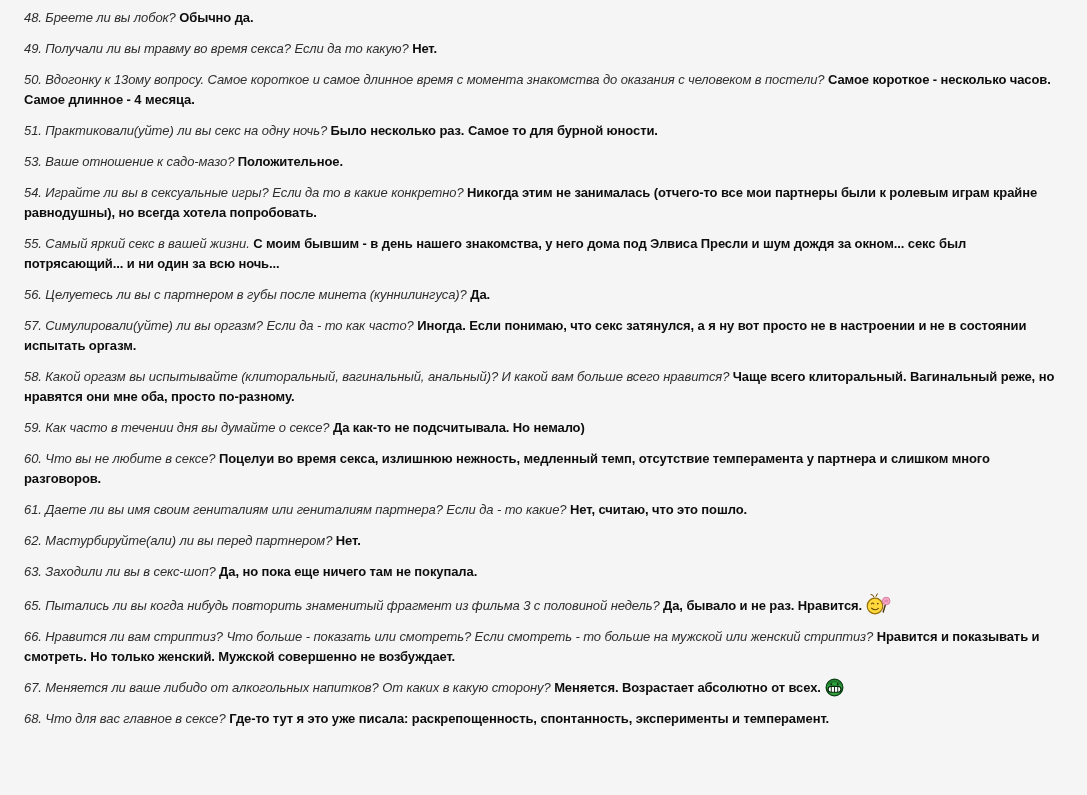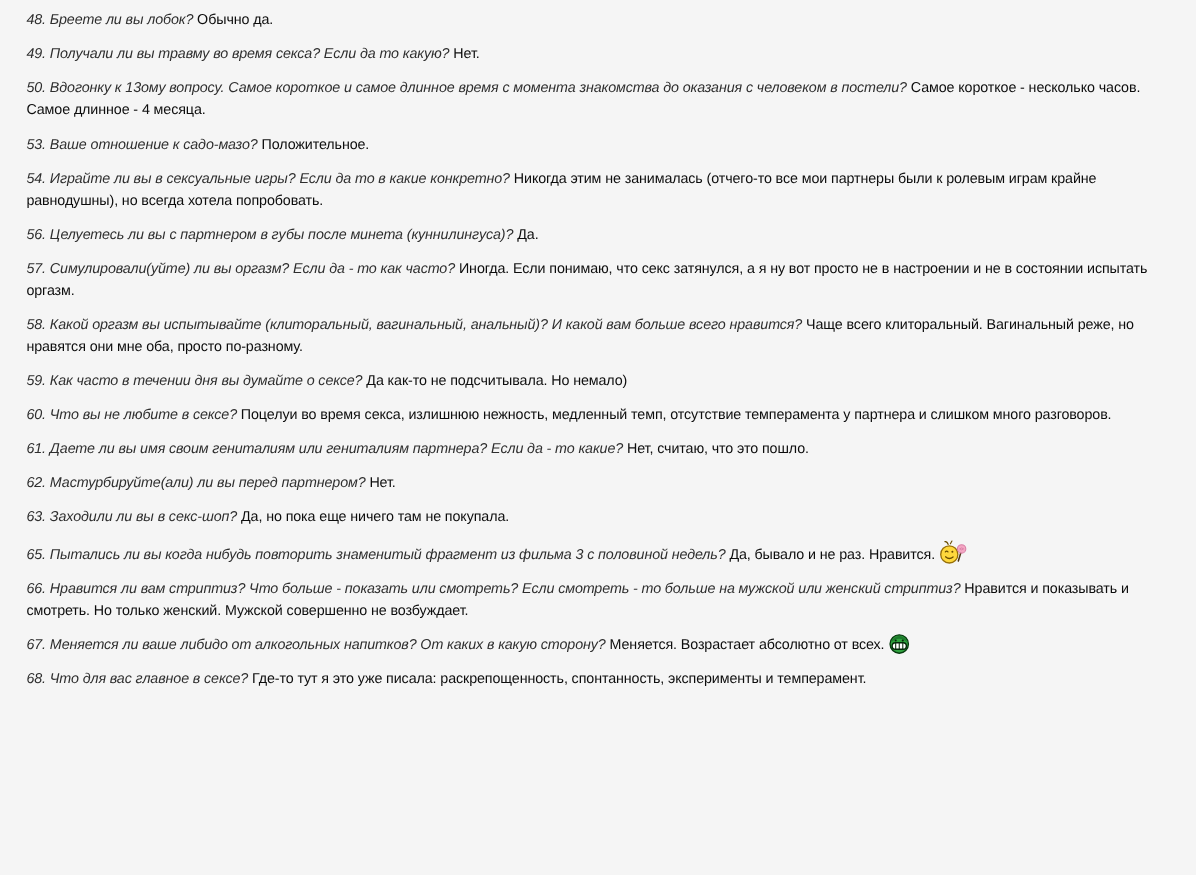--- a/index.html
+++ b/index.html
@@ -21,45 +21,47 @@
     margin: 0 0 11px 0;
     line-height: 20px;
   }
   .q-num, .q-text {
     color: #2e2e2e;
     font-weight: normal;
     font-style: italic;
   }
   .a-text {
     color: #0d0d0d;
-    font-weight: normal;
+    font-weight: bold;
   }
   .emoji {
     display: inline-block;
     vertical-align: -5px;
     margin-left: 4px;
   }
   .emoji svg { display: block; }
 </style>
 </head>
 <body>
 
 <main id="qa-list">
   <p class="qa"><span class="q-num">48.</span> <span class="q-text">Бреете ли вы лобок?</span> <span class="a-text">Обычно да.</span></p>
 
   <p class="qa"><span class="q-num">49.</span> <span class="q-text">Получали ли вы травму во время секса? Если да то какую?</span> <span class="a-text">Нет.</span></p>
 
   <p class="qa"><span class="q-num">50.</span> <span class="q-text">Вдогонку к 13ому вопросу. Самое короткое и самое длинное время с момента знакомства до оказания с человеком в постели?</span> <span class="a-text">Самое короткое - несколько часов. Самое длинное - 4 месяца.</span></p>
 
+  <p class="qa"><span class="q-num">51.</span> <span class="q-text">Практиковали(уйте) ли вы секс на одну ночь?</span> <span class="a-text">Было несколько раз. Самое то для бурной юности.</span></p>
 
 
   <p class="qa"><span class="q-num">53.</span> <span class="q-text">Ваше отношение к садо-мазо?</span> <span class="a-text">Положительное.</span></p>
 
   <p class="qa"><span class="q-num">54.</span> <span class="q-text">Играйте ли вы в сексуальные игры? Если да то в какие конкретно?</span> <span class="a-text">Никогда этим не занималась (отчего-то все мои партнеры были к ролевым играм крайне равнодушны), но всегда хотела попробовать.</span></p>
 
+  <p class="qa"><span class="q-num">55.</span> <span class="q-text">Самый яркий секс в вашей жизни.</span> <span class="a-text">С моим бывшим - в день нашего знакомства, у него дома под Элвиса Пресли и шум дождя за окном... секс был потрясающий... и ни один за всю ночь...</span></p>
 
   <p class="qa"><span class="q-num">56.</span> <span class="q-text">Целуетесь ли вы с партнером в губы после минета (куннилингуса)?</span> <span class="a-text">Да.</span></p>
 
   <p class="qa"><span class="q-num">57.</span> <span class="q-text">Симулировали(уйте) ли вы оргазм? Если да - то как часто?</span> <span class="a-text">Иногда. Если понимаю, что секс затянулся, а я ну вот просто не в настроении и не в состоянии испытать оргазм.</span></p>
 
   <p class="qa"><span class="q-num">58.</span> <span class="q-text">Какой оргазм вы испытывайте (клиторальный, вагинальный, анальный)? И какой вам больше всего нравится?</span> <span class="a-text">Чаще всего клиторальный. Вагинальный реже, но нравятся они мне оба, просто по-разному.</span></p>
 
   <p class="qa"><span class="q-num">59.</span> <span class="q-text">Как часто в течении дня вы думайте о сексе?</span> <span class="a-text">Да как-то не подсчитывала. Но немало)</span></p>
 
   <p class="qa"><span class="q-num">60.</span> <span class="q-text">Что вы не любите в сексе?</span> <span class="a-text">Поцелуи во время секса, излишнюю нежность, медленный темп, отсутствие темперамента у партнера и слишком много разговоров.</span></p>

